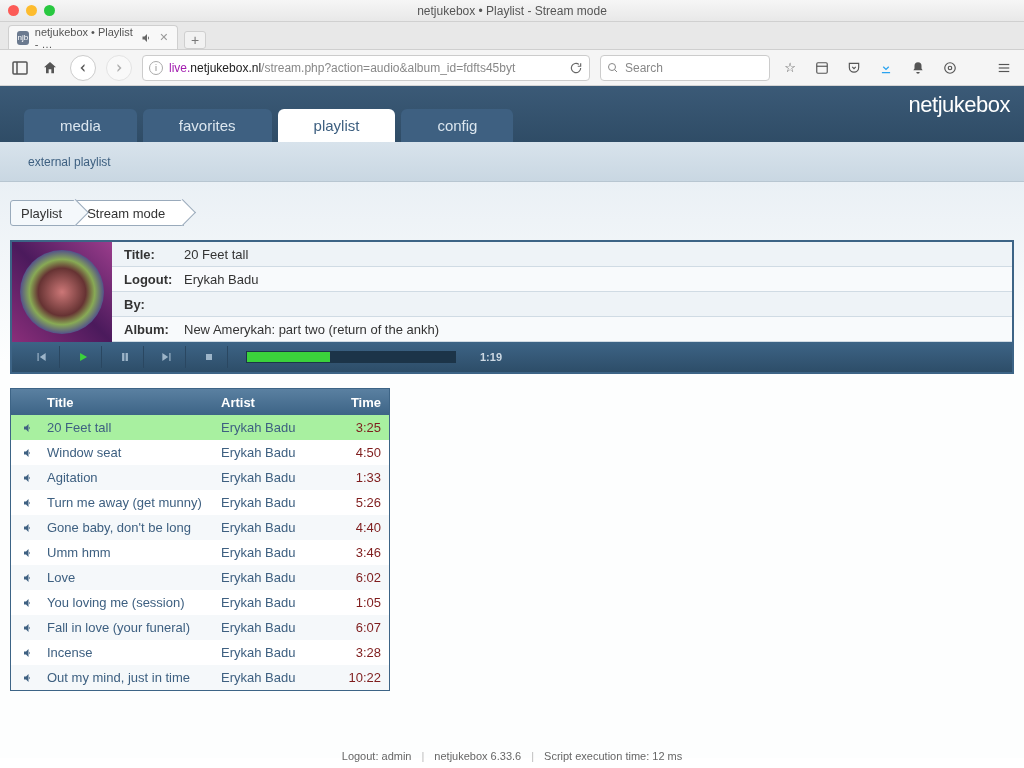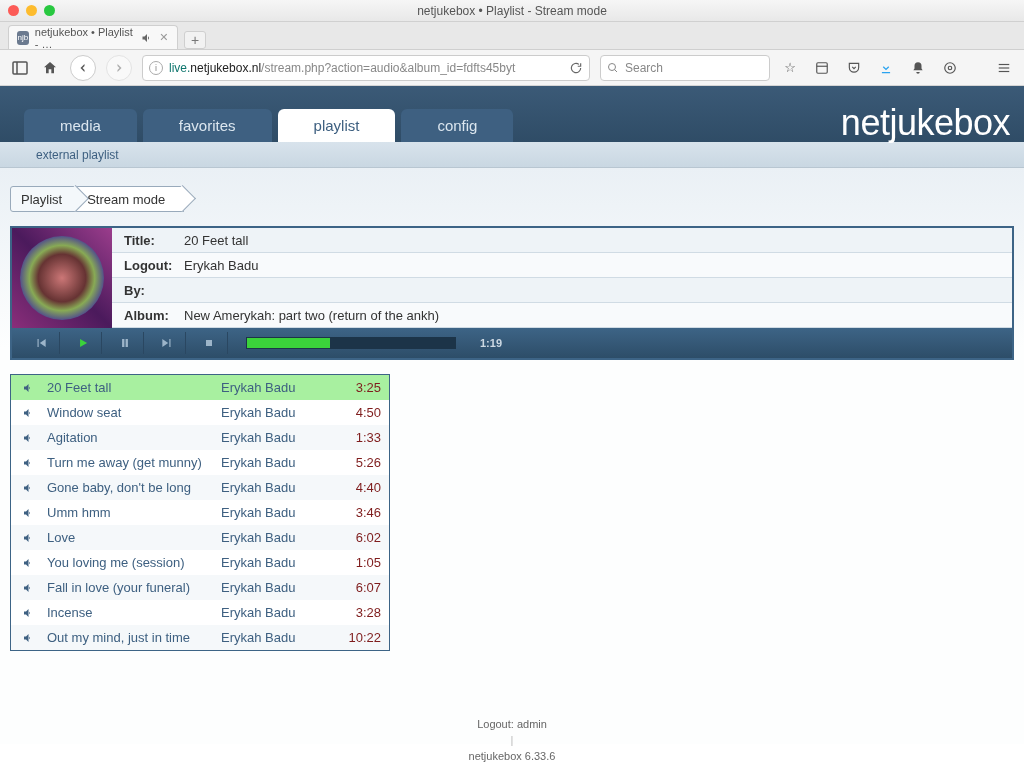--- a/index.html
+++ b/index.html
@@ -26,27 +26,27 @@
   .tb-btn { width:26px; height:26px; border:1px solid #ccc; border-radius:13px; display:flex; align-items:center; justify-content:center; background:#fff; color:#555;}
   .urlbar { flex:1; height:26px; border:1px solid #ccc; border-radius:4px; background:#fff; display:flex; align-items:center; padding:0 6px; gap:6px; font-size:12px; color:#555;}
   .url-i{width:14px;height:14px;border:1px solid #aaa;border-radius:50%;display:flex;align-items:center;justify-content:center;font-size:9px;color:#888;}
   .url-text{display:flex;align-items:baseline;gap:0;}
   .refresh{margin-left:auto;color:#666;}
   .searchbar{width:170px;height:26px;border:1px solid #ccc;border-radius:4px;background:#fff;display:flex;align-items:center;padding:0 6px;gap:6px;color:#888;font-size:12px;}
   .toolbar-right{display:flex;gap:12px;align-items:center;color:#666;}
 
   
   .page-header{height:56px;background:linear-gradient(#3b5a77,#2f4c66);display:flex;align-items:flex-end;padding:0 18px;position:relative;}
-  .brand{position:absolute;right:14px;top:16px;color:#fff;font-size:36px;letter-spacing:-0.5px;font-weight:300;}
+  .brand{position:absolute;right:14px;top:6px;color:#fff;font-size:22px;letter-spacing:-0.5px;font-weight:300;}
   .brand .thin{font-weight:200;}
   .tabs{display:flex;gap:6px;margin-left:6px;}
   .tab{padding:8px 36px 8px;border-radius:6px 6px 0 0;font-size:15px;cursor:pointer;}
   .tab.inactive{background:#3e6081;color:#dbe6ef;}
   .tab.active{background:#fff;color:#3e6081;}
-  .subnav{height:26px;background:linear-gradient(#d8e3ec,#c9d7e2);border-bottom:1px solid #b8c6d1;padding:0 36px;display:flex;align-items:center;font-size:12px;color:#3e6081;}
+  .subnav{height:40px;background:linear-gradient(#d8e3ec,#c9d7e2);border-bottom:1px solid #b8c6d1;padding:0 28px;display:flex;align-items:center;font-size:12px;color:#3e6081;}
 
   
   .content{background:linear-gradient(#eaf0f5,#fdfefe 180px);padding:12px 10px;height:calc(768px - 22px - 28px - 36px - 56px - 26px - 24px);}
   .crumbs{display:flex;margin:6px 0 14px;}
   .crumb{height:26px;border:1px solid #9ab;background:#fff;display:flex;align-items:center;padding:0 14px 0 10px;font-size:13px;color:#333;position:relative;}
   .crumb:first-child{border-radius:3px 0 0 3px;}
   .crumb:not(:first-child){margin-left:-1px;}
   .crumb::after{content:"";position:absolute;right:-9px;top:2px;width:18px;height:18px;border-top:1px solid #9ab;border-right:1px solid #9ab;background:inherit;transform:rotate(45deg);z-index:1;}
   .crumb:last-child{padding-right:18px;}
   .crumb:first-child{background:#f4f8fb;}
@@ -81,21 +81,21 @@
   .col-time{width:52px;text-align:right;padding-right:8px;}
   .pl-row{height:25px;display:flex;align-items:center;font-size:13px;}
   .pl-row:nth-child(odd){background:#f5f8fa;}
   .pl-row:nth-child(even){background:#fff;}
   .pl-row.active{background:#a8f0a0;}
   .pl-row .col-title, .pl-row .col-artist{color:#3e6081;cursor:pointer;}
   .pl-row .col-time{color:#7f1d1d;}
   .row-icon{display:flex;align-items:center;justify-content:center;color:#3e6081;font-size:12px;}
 
   
-  .footer{position:absolute;bottom:0;left:0;right:0;height:24px;display:flex;align-items:center;justify-content:center;font-size:11px;color:#666;gap:4px;border-top:0;flex-direction:column;}
+  .footer{position:absolute;bottom:0;left:0;right:0;height:24px;display:flex;align-items:center;justify-content:center;font-size:11px;color:#666;gap:4px;border-top:0;}
   .footer .sep{color:#bbb;margin:0 6px;}
 
   svg{display:block}
 </style>
 </head>
 <body>
 
 <div class="titlebar">
   <div class="traffic">
     <div class="dot red"></div>
@@ -137,21 +137,21 @@
       </svg>
     </div>
   <div class="tb-btn" style="opacity:.45">
       <svg width="12" height="12" viewBox="0 0 24 24" fill="currentColor">
         <path d="M9 4l8 8-8 8v-4l4-4-4-4z"></path>
       </svg>
     </div>
   <div class="urlbar">
     <div class="url-i">i</div>
     <div class="url-text">
-      <span style="color:#0f766e">live.</span>
+      <span style="color:#a21caf">live.</span>
         <span style="color:#222;font-weight:500">netjukebox.nl</span>
         <span style="color:#888">/stream.php?action=audio&amp;album_id=fdfts45byt</span>
     </div>
     <span class="refresh">
         <svg width="14" height="14" viewBox="0 0 24 24" fill="none" stroke="currentColor" stroke-width="2">
           <path d="M20 12a8 8 0 1 1-3-6.2"></path>
           <path d="M20 4v5h-5"></path>
         </svg>
       </span>
   </div>
@@ -273,20 +273,26 @@
           </svg>
         </div>
       <div class="progress-wrap">
           <div class="progress-fill" id="progress-fill" style="width: 40%;"></div>
         </div>
       <div class="p-time">1:19</div>
     </div>
   </div>
 
   <div class="plwrap">
+    <div class="pl-head">
+      <div class="col-icon"></div>
+      <div class="col-title">Title</div>
+      <div class="col-artist">Artist</div>
+      <div class="col-time">Time</div>
+    </div>
     <div id="pl-body">
         <div class="pl-row active">
           <div class="col-icon row-icon">
             <svg width="14" height="12" viewBox="0 0 24 24" fill="currentColor">
               <path d="M4 9v6h4l5 5V4L8 9H4zm12 3a3 3 0 0 0-1.5-2.6v5.2A3 3 0 0 0 16 12z"></path>
             </svg>
           </div>
           <div class="col-title">20 Feet tall</div>
           <div class="col-artist">Erykah Badu</div>
           <div class="col-time">3:25</div>

